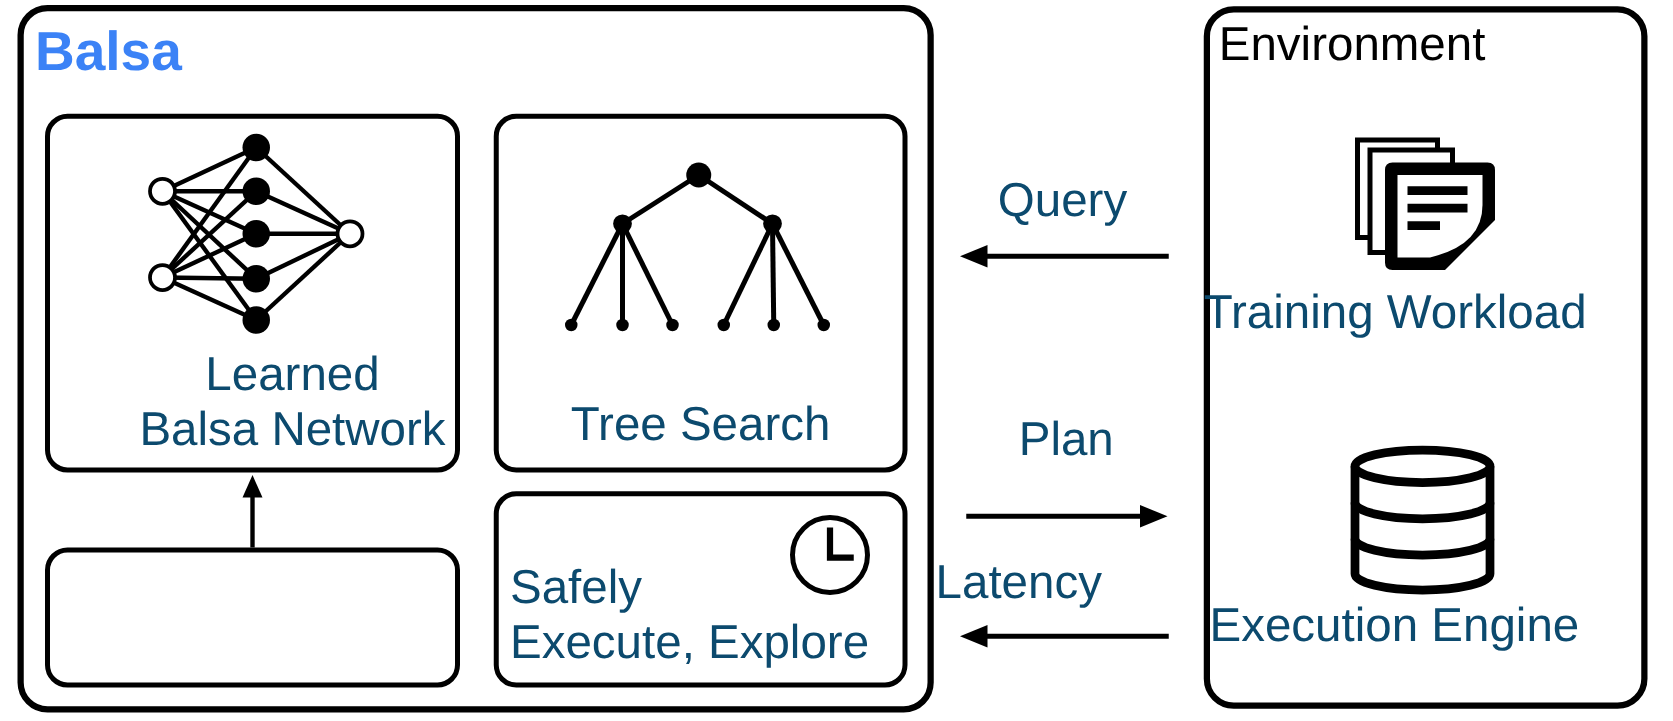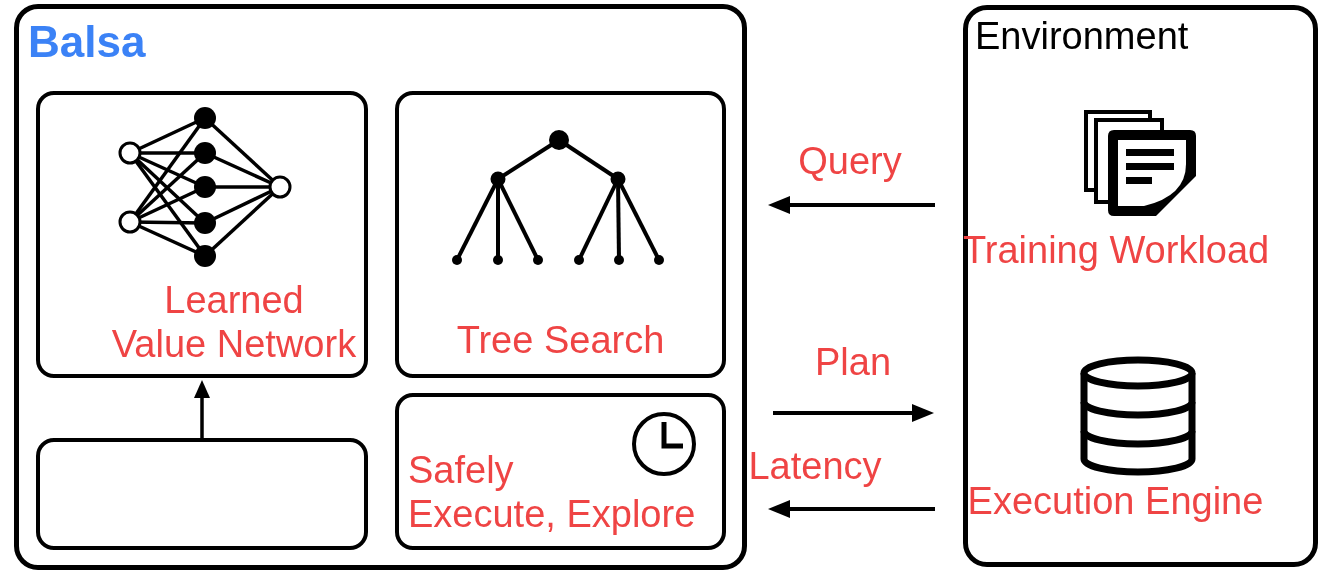--- a/index.html
+++ b/index.html
@@ -28,21 +28,21 @@
     border: 4px solid #000;
     border-radius: 18px;
     box-sizing: border-box;
     background: #fff;
   }
   .label {
     position: absolute;
     font-size: 38px;
     line-height: 44px;
     white-space: nowrap;
-    color: #ef4444;
+    color: #0c4a6e;
   }
   .label.center { text-align: center; }
   .title-bold {
     position: absolute;
     font-size: 44px;
     line-height: 48px;
     font-weight: bold;
     color: #3b82f6;
     white-space: nowrap;
   }
@@ -173,34 +173,34 @@
       <ellipse cx="1138" cy="373" rx="54" ry="13" fill="#fff" stroke="#000" stroke-width="7"></ellipse>
     </g>
   </svg>
 
   <div class="title-bold" style="left:28px; top:18px;">Balsa</div>
 
   <div class="title-reg" style="left:975px; top:14px;text-align:center;">Environment</div>
 
   <div class="label center" style="left:36px; top:278px; width:396px;">
     <span style="display:block">Learned</span>
-    <span style="display:block">Value Network</span>
+    <span style="display:block">Balsa Network</span>
   </div>
 
   <div class="label center" style="left:395px; top:318px; width:331px;">Tree Search</div>
 
 
   <div class="label" style="left:408px; top:448px;">
     <span style="display:block">Safely</span>
     <span style="display:block">Execute, Explore</span>
   </div>
 
   <div class="label center" style="left:770px; top:139px; width:160px;">Query</div>
 
-  <div class="label center" style="left:773px; top:340px; width:160px;">Plan</div>
+  <div class="label center" style="left:773px; top:330px; width:160px;">Plan</div>
 
   <div class="label center" style="left:735px; top:444px; width:160px;">Latency</div>
 
   <div class="label center" style="left:963px; top:228px; width:288px;">Training Workload</div>
 
   <div class="label center" style="left:914px; top:479px; width:403px;">Execution Engine</div>
 
 </div>
 
 </body></html>

